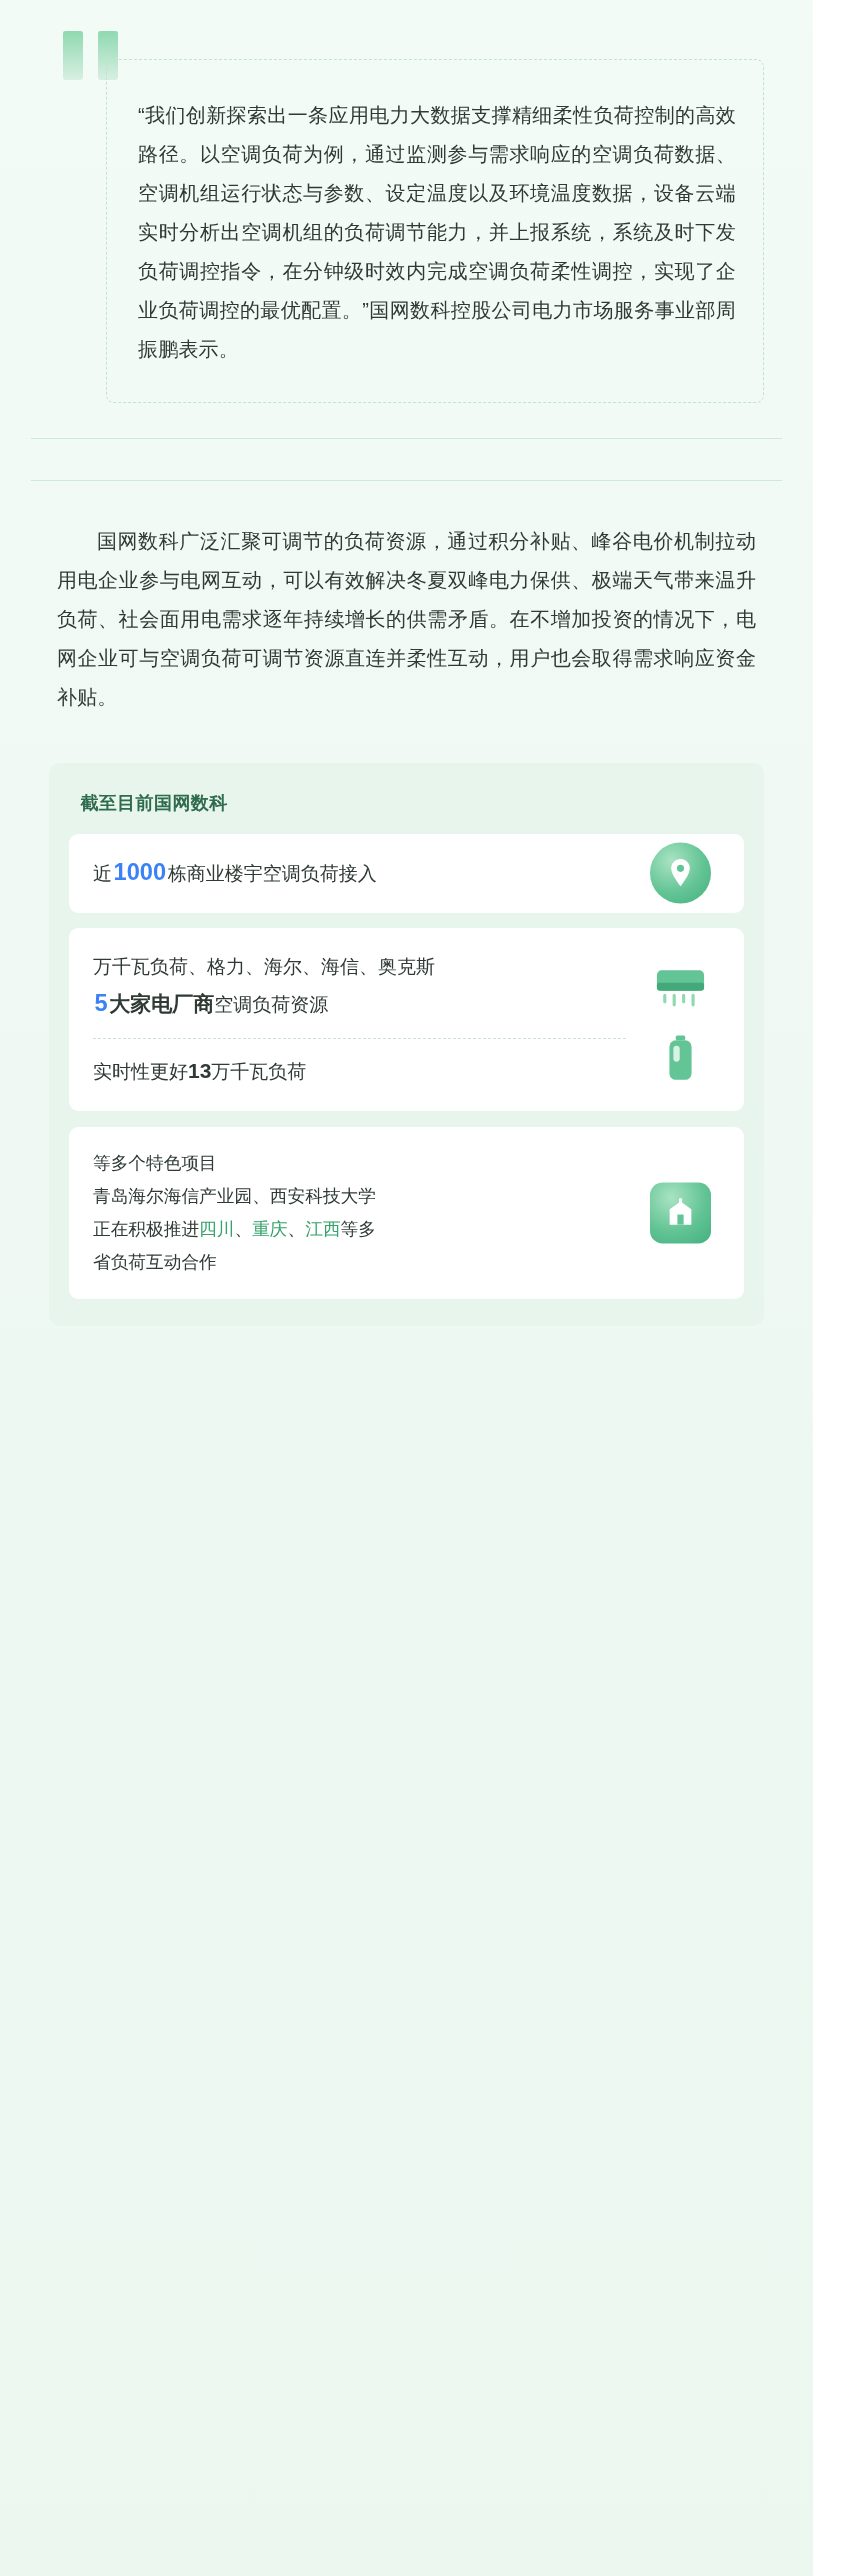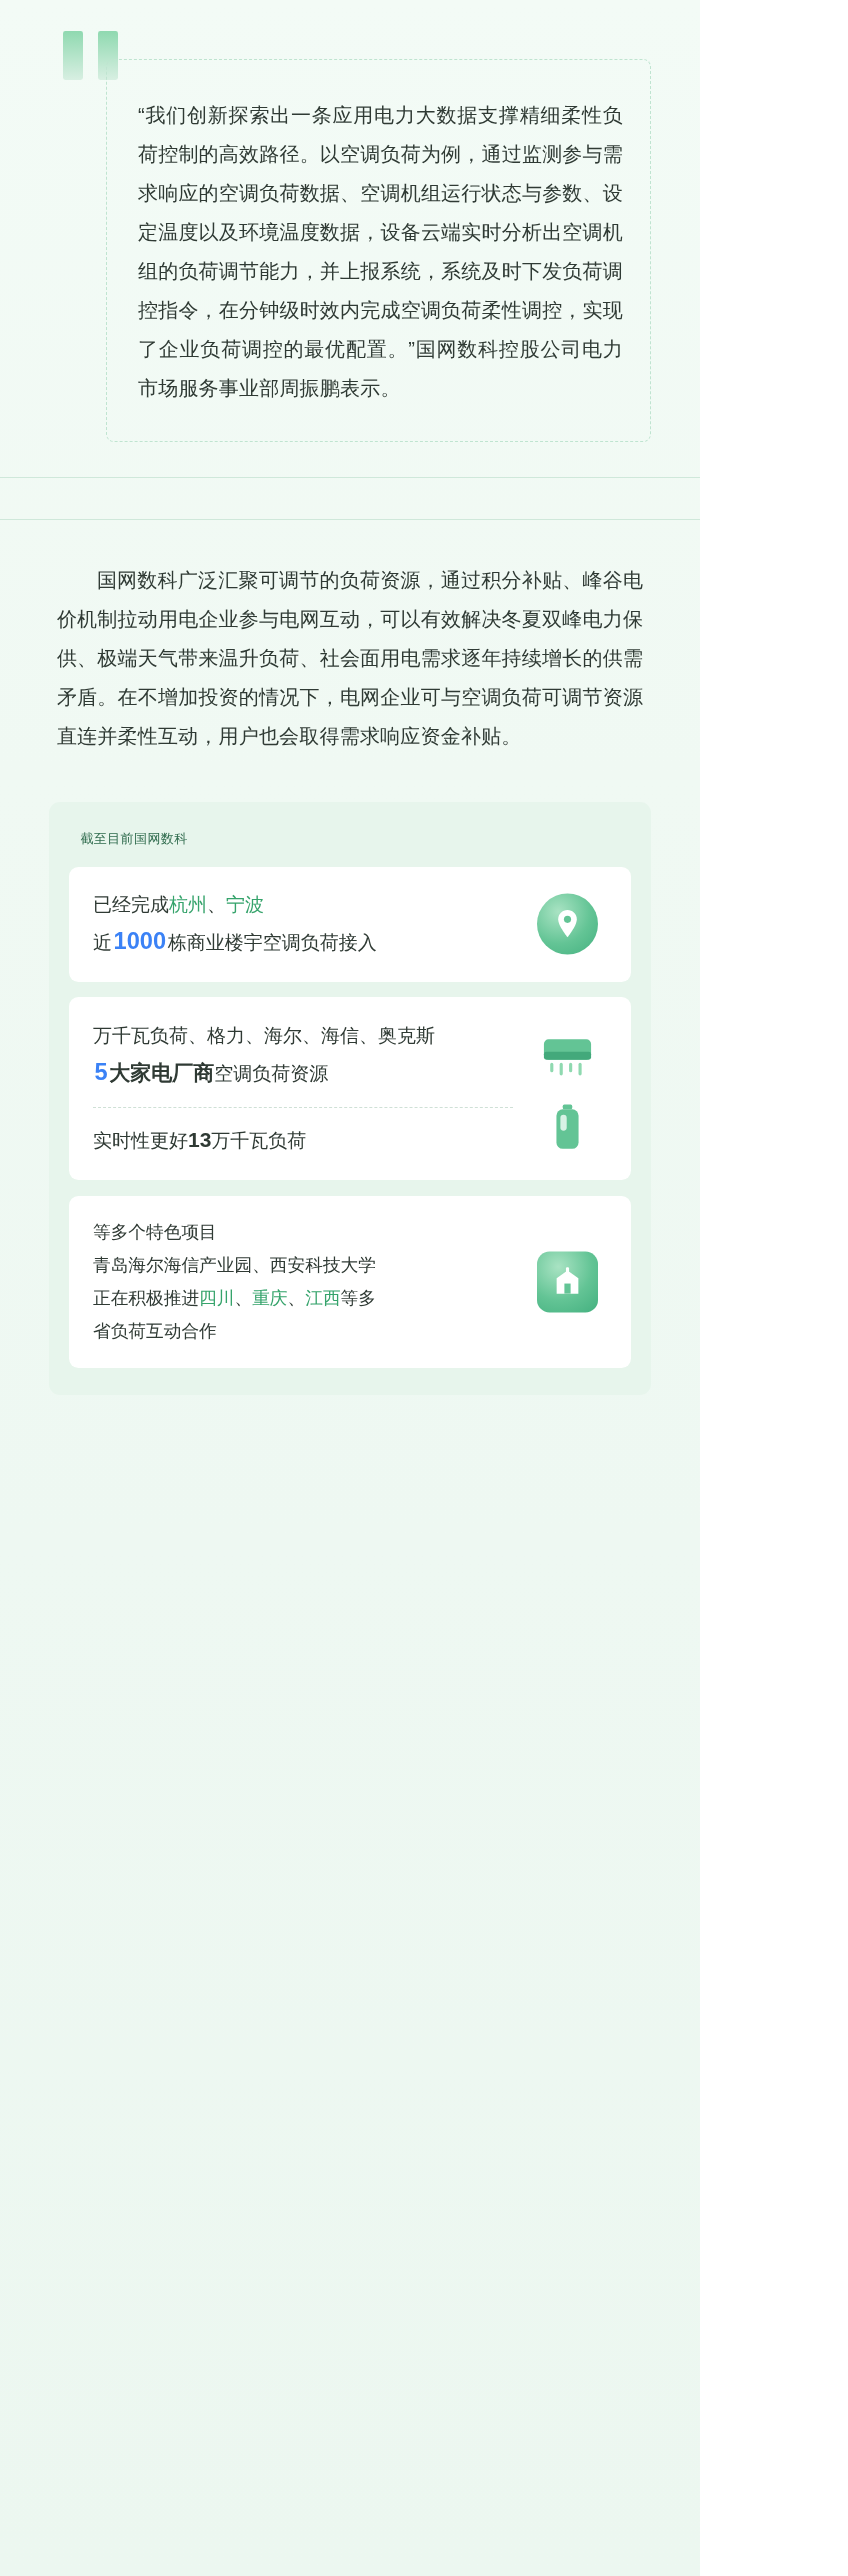--- a/index.html
+++ b/index.html
@@ -7,21 +7,21 @@
     padding: 0;
   }
   body {
     width: 848px;
     background: #ffffff;
     font-family: "Liberation Sans", "DejaVu Sans", sans-serif;
     -webkit-font-smoothing: antialiased;
   }
   .page {
     position: relative;
-    width: 700px;
+    width: 813px;
     min-height: 2576px;
     background: linear-gradient(180deg, #f3fbf6 0%, #f0f9f3 30%, #eef8f2 60%, #ecf7f0 100%);
     box-sizing: border-box;
     padding: 0 0 47px 0;
     overflow: hidden;
   }
 
   
   .quote-section {
     position: relative;
@@ -86,22 +86,22 @@
   }
 
   
   .stats-panel {
     margin: 46px 49px 0 49px;
     background: #e7f5ec;
     border-radius: 11px;
     padding: 23.6px 20.4px 27px 20.4px;
   }
   .stats-title {
-    font-size: 13px;
-    font-weight: normal;
+    font-size: 18px;
+    font-weight: bold;
     color: #2f6b4d;
     margin: 4.7px 0 19px 11px;
     letter-spacing: 0.4px;
   }
   .stat-card {
     position: relative;
     background: #ffffff;
     border-radius: 9.4px;
     margin-bottom: 15.7px;
     padding: 20.4px 118px 20.4px 23.6px;
@@ -193,23 +193,20 @@
   <div class="divider" style="margin-top:41px;"></div>
 
   <div class="para-block">
     <p>国网数科广泛汇聚可调节的负荷资源，通过积分补贴、峰谷电价机制拉动用电企业参与电网互动，可以有效解决冬夏双峰电力保供、极端天气带来温升负荷、社会面用电需求逐年持续增长的供需矛盾。在不增加投资的情况下，电网企业可与空调负荷可调节资源直连并柔性互动，用户也会取得需求响应资金补贴。</p>
   </div>
 
   <div class="stats-panel">
     <div class="stats-title">截至目前国网数科</div>
 
     <div class="stat-card">
-      <div class="stat-line">
-        <span>已经完成</span><span class="hl-green">杭州</span><span>、</span><span class="hl-green">宁波</span>
-      </div>
       <div class="stat-line">
         <span>近</span><span class="hl-big">1000</span><span>栋商业楼宇空调负荷接入</span>
       </div>
       <div class="stat-icon">
         <div class="icon-circle">
           <svg width="27" height="31" viewBox="0 0 34 40" aria-hidden="true">
             <path d="M17 2C10.4 2 5 7.3 5 13.8 5 22.5 17 37 17 37s12-14.5 12-23.2C29 7.3 23.6 2 17 2z" fill="#ffffff"></path>
             <circle cx="17" cy="14" r="4.6" fill="#63c495"></circle>
           </svg>
         </div>

